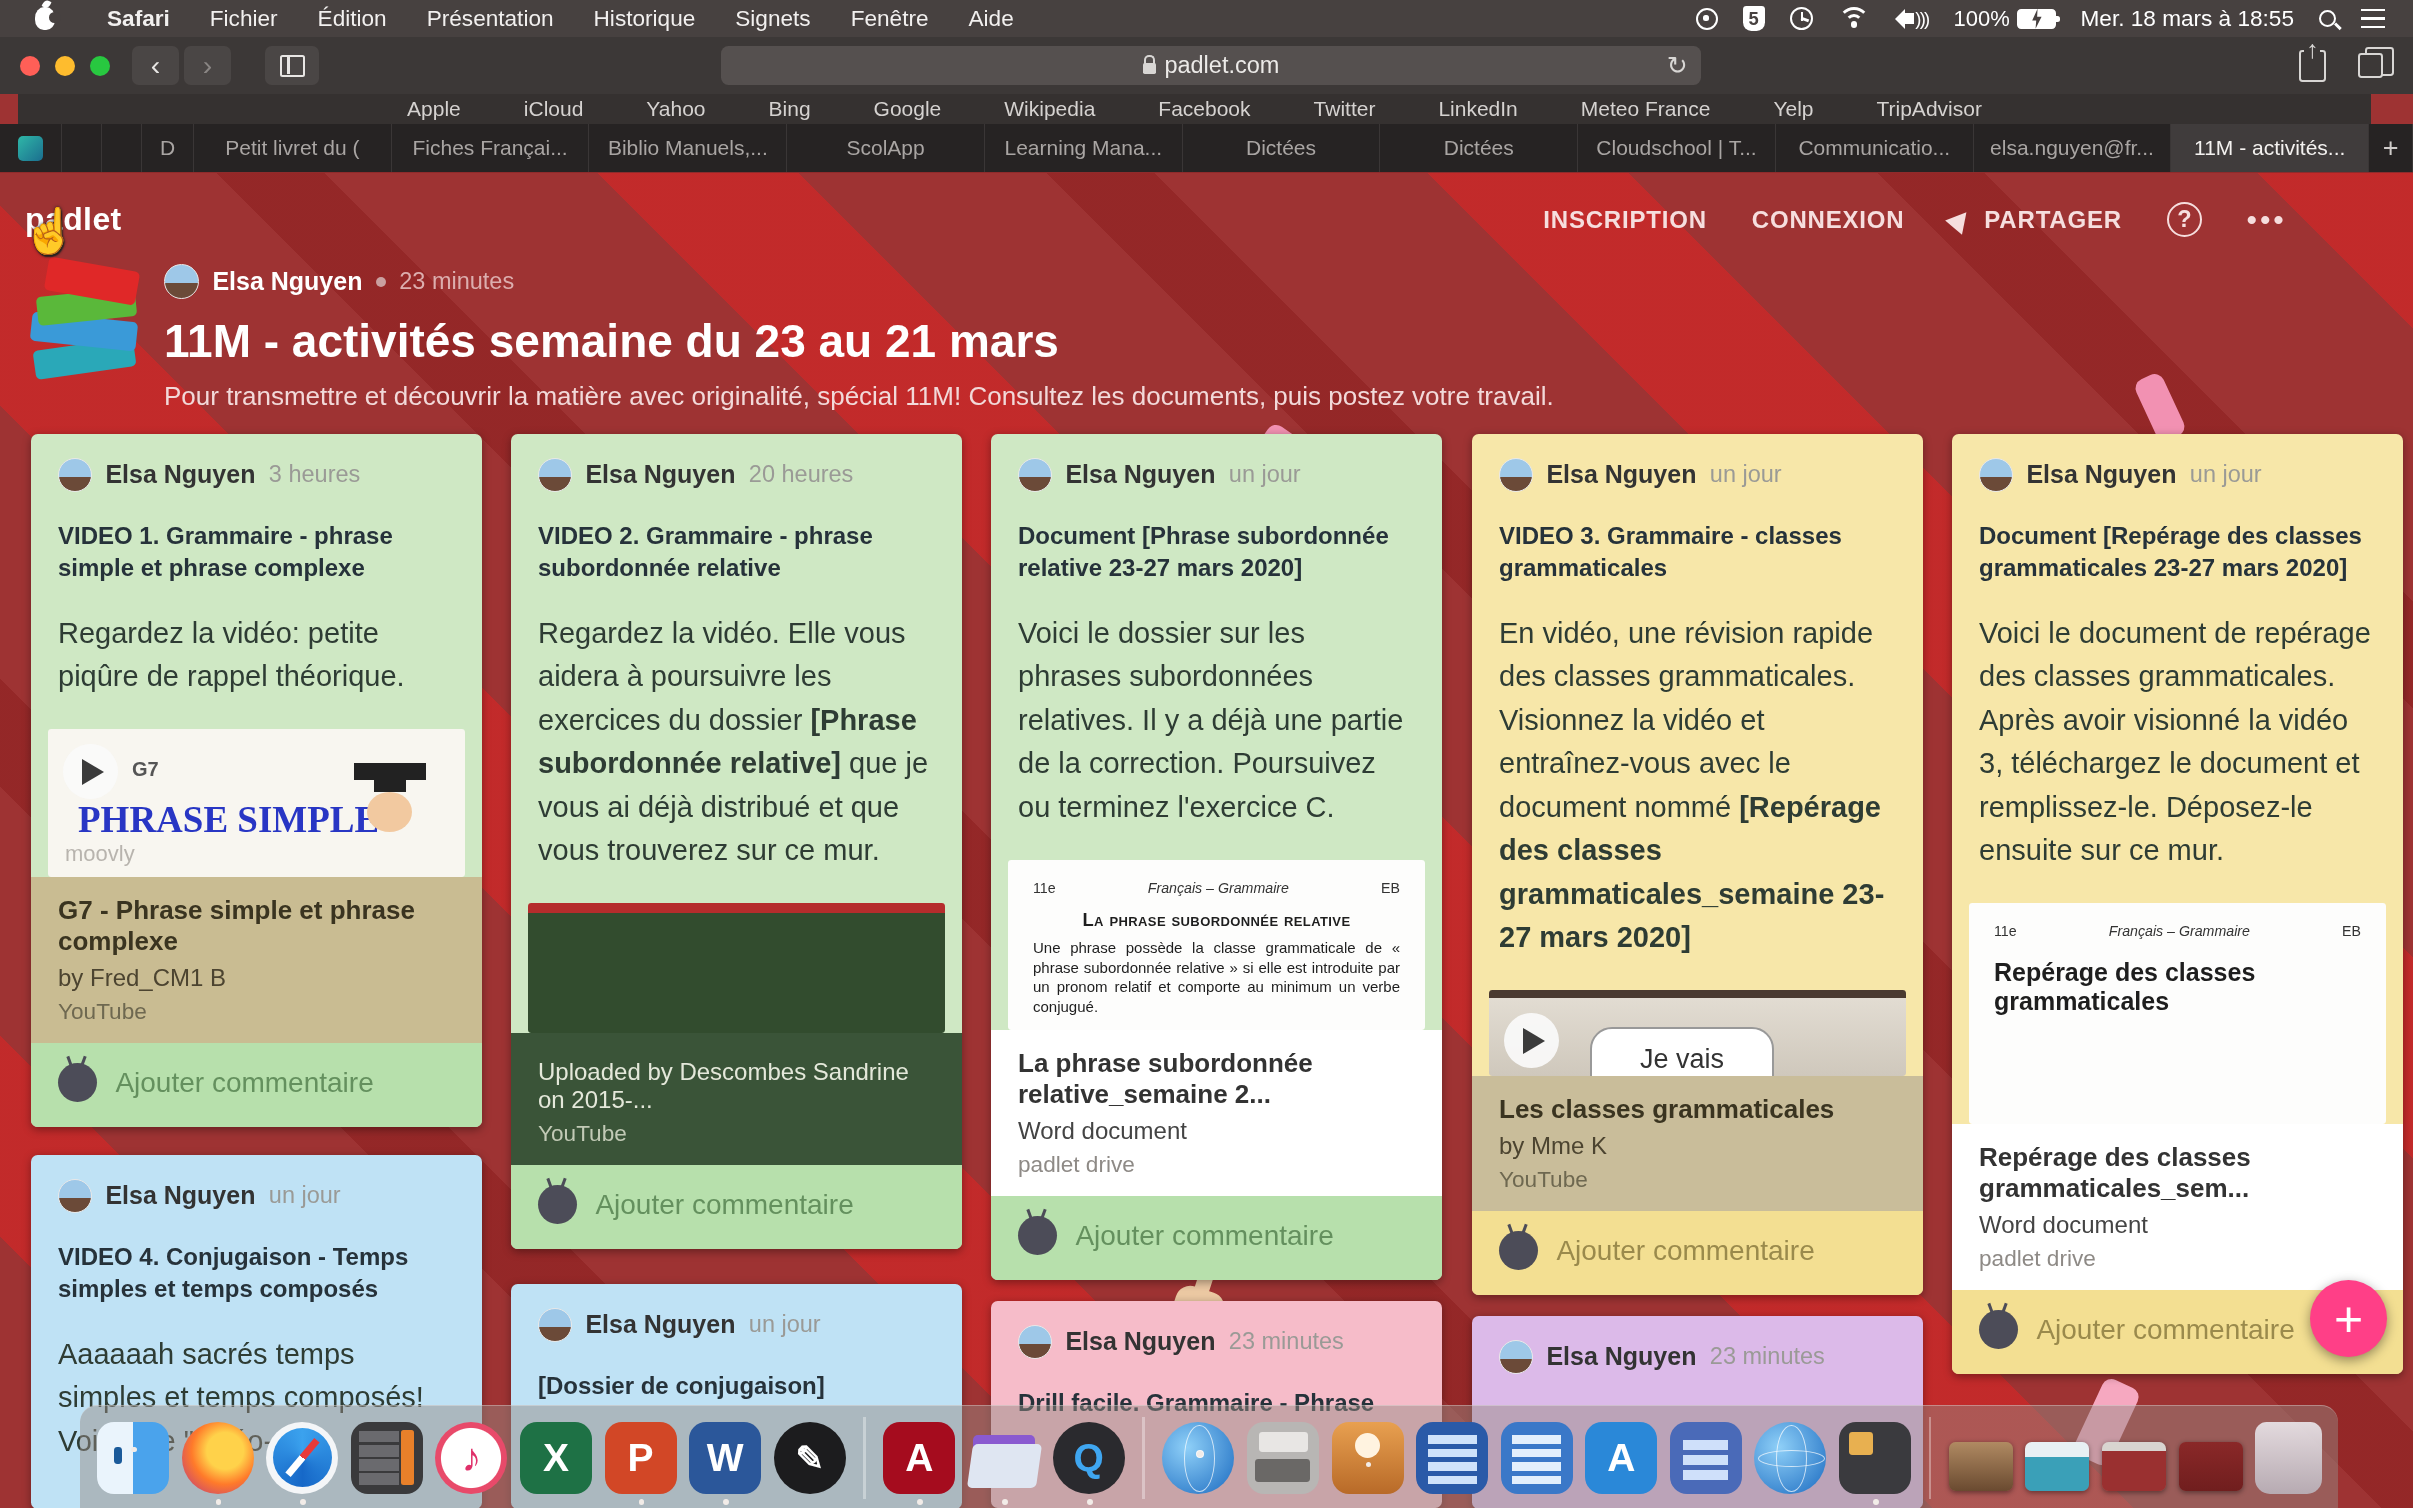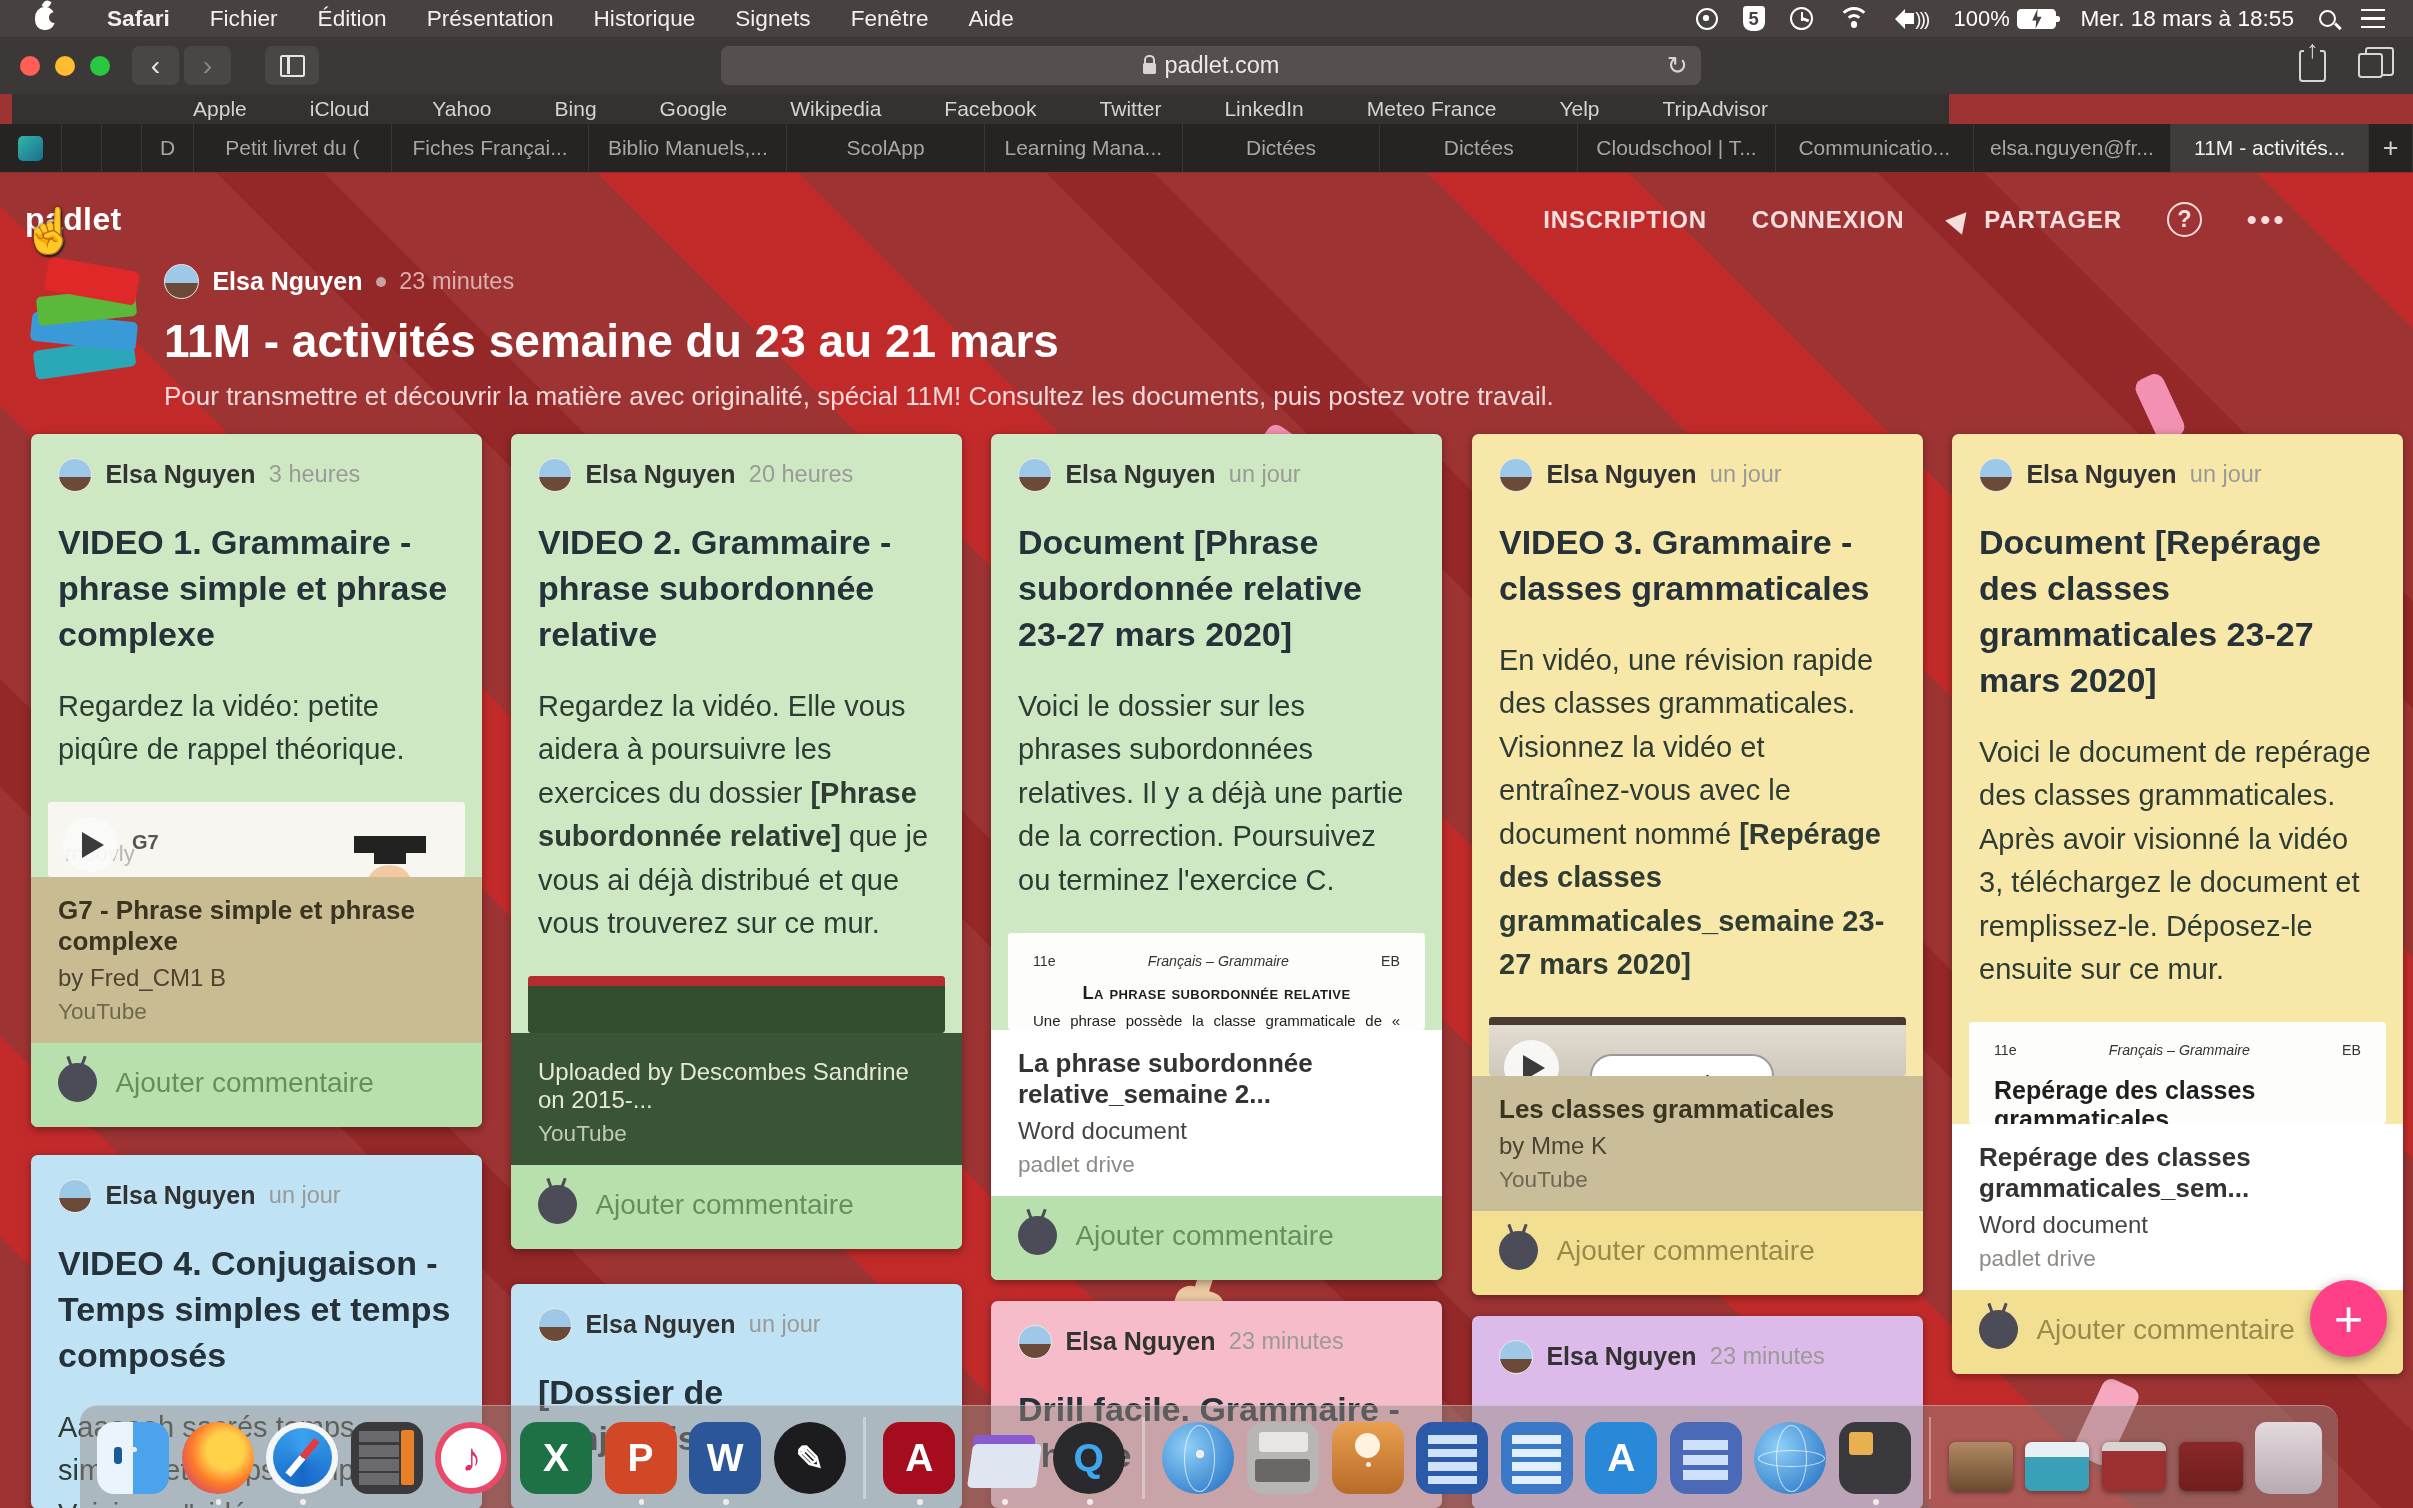--- a/index.html
+++ b/index.html
@@ -54,21 +54,21 @@
   .lock:before{content:'';position:absolute;left:1.7px;top:-7.5px;width:6.7px;height:7.5px;border:2.5px solid #d8d6d4;border-bottom:none;border-radius:5px 5px 0 0;}
   .url-text{font-size:23.5px;}
   .reload{position:absolute;right:13.4px;color:#d8d6d4;font-size:25px;}
   .tb-right{margin-left:auto;display:flex;align-items:center;gap:32px;padding-right:30px;}
   .share-ic{width:27px;height:32px;border:2.5px solid #d8d6d4;border-radius:3.4px;position:relative;}
   .share-ic:before{content:'↑';position:absolute;left:3.4px;top:-17px;color:#d8d6d4;font-size:25px;background:#3c3837;padding:0 1.7px;}
   .tabs-ic{width:25px;height:25px;border:2.5px solid #d8d6d4;border-radius:3.4px;position:relative;background:#3c3837;}
   .tabs-ic:before{content:'';position:absolute;left:5px;top:-8.4px;width:25px;height:25px;border:2.5px solid #d8d6d4;border-radius:3.4px;z-index:-1;}
 
   
-  .bookmarks{position:absolute;left:12px;top:94px;width:1937px;height:30px;background:#353130;display:flex;align-items:center;justify-content:center;gap:63px;z-index:58;}
+  .bookmarks{position:absolute;left:18px;top:94px;width:2353px;height:30px;background:#353130;display:flex;align-items:center;justify-content:center;gap:63px;z-index:58;}
   .bm{font-size:21px;color:#d5d2d0;}
 
   
   .tabbar{position:absolute;left:0;top:124px;width:2413px;height:49px;background:#262323;display:flex;align-items:stretch;z-index:58;border-bottom:1.7px solid #8f2b2b;}
   .tab{border-right:0.8px solid #3a3636;display:flex;align-items:center;justify-content:center;color:#a9a5a3;font-size:21px;white-space:nowrap;overflow:hidden;padding:0 8.4px;}
   .tab.narrow{width:40px;flex:none;}
   .tab.fav{width:62px;flex:none;}
   .favicon{width:25px;height:25px;border-radius:5px;background:linear-gradient(135deg,#2fb7a8,#1b6e8f);}
   .tab.d{width:52px;flex:none;}
   .tab.wide{flex:1;}
@@ -104,21 +104,21 @@
   .bsub{color:#f2d9d9;font-size:26px;margin-top:13.4px;}
 
   
   .card{position:absolute;width:451px;border-radius:6.7px;overflow:hidden;box-shadow:0 2.5px 8.4px rgba(0,0,0,.35);display:flex;flex-direction:column;}
   .green{background:#cfe8c4;} .blue{background:#bfe2f5;} .yellow{background:#f7e7a9;} .pink{background:#f6bcc9;} .purple{background:#dcbae9;}
   .cpad{padding:23.5px 27px 8.4px;}
   .chead{display:flex;align-items:center;gap:13.4px;}
   .chead .avatar{width:34px;height:34px;}
   .chead .nm{font-size:25px;font-weight:bold;color:#333;}
   .chead .tm{font-size:23.5px;color:#9a9a96;}
-  .ctitle{font-size:34px;font-weight:bold;color:#26323a;line-height:1.35;margin-top:28.5px;}
+  .ctitle{font-size:24px;font-weight:bold;color:#26323a;line-height:1.35;margin-top:28.5px;}
   .cbody{font-size:29px;color:#2e3c34;line-height:1.5;margin-top:27px;}
   .cbody b{font-weight:bold;}
   .thumb{margin:22px 17px 0;border-radius:3.4px;position:relative;overflow:hidden;}
   .playbtn{position:absolute;left:15px;top:15px;width:55px;height:55px;border-radius:50%;background:rgba(250,250,250,.92);display:flex;align-items:center;justify-content:center;}
   .playbtn i{display:block;width:0;height:0;border-top:13.4px solid transparent;border-bottom:13.4px solid transparent;border-left:22px solid #3b3b3b;margin-left:5px;}
   .caption{padding:18.4px 27px;}
   .cap-t{font-size:26px;font-weight:bold;}
   .cap-s{font-size:24px;margin-top:6.7px;}
   .cap-src{font-size:22.6px;margin-top:6.7px;}
   .comment{display:flex;align-items:center;gap:18.4px;padding:20px 27px 25px;}

